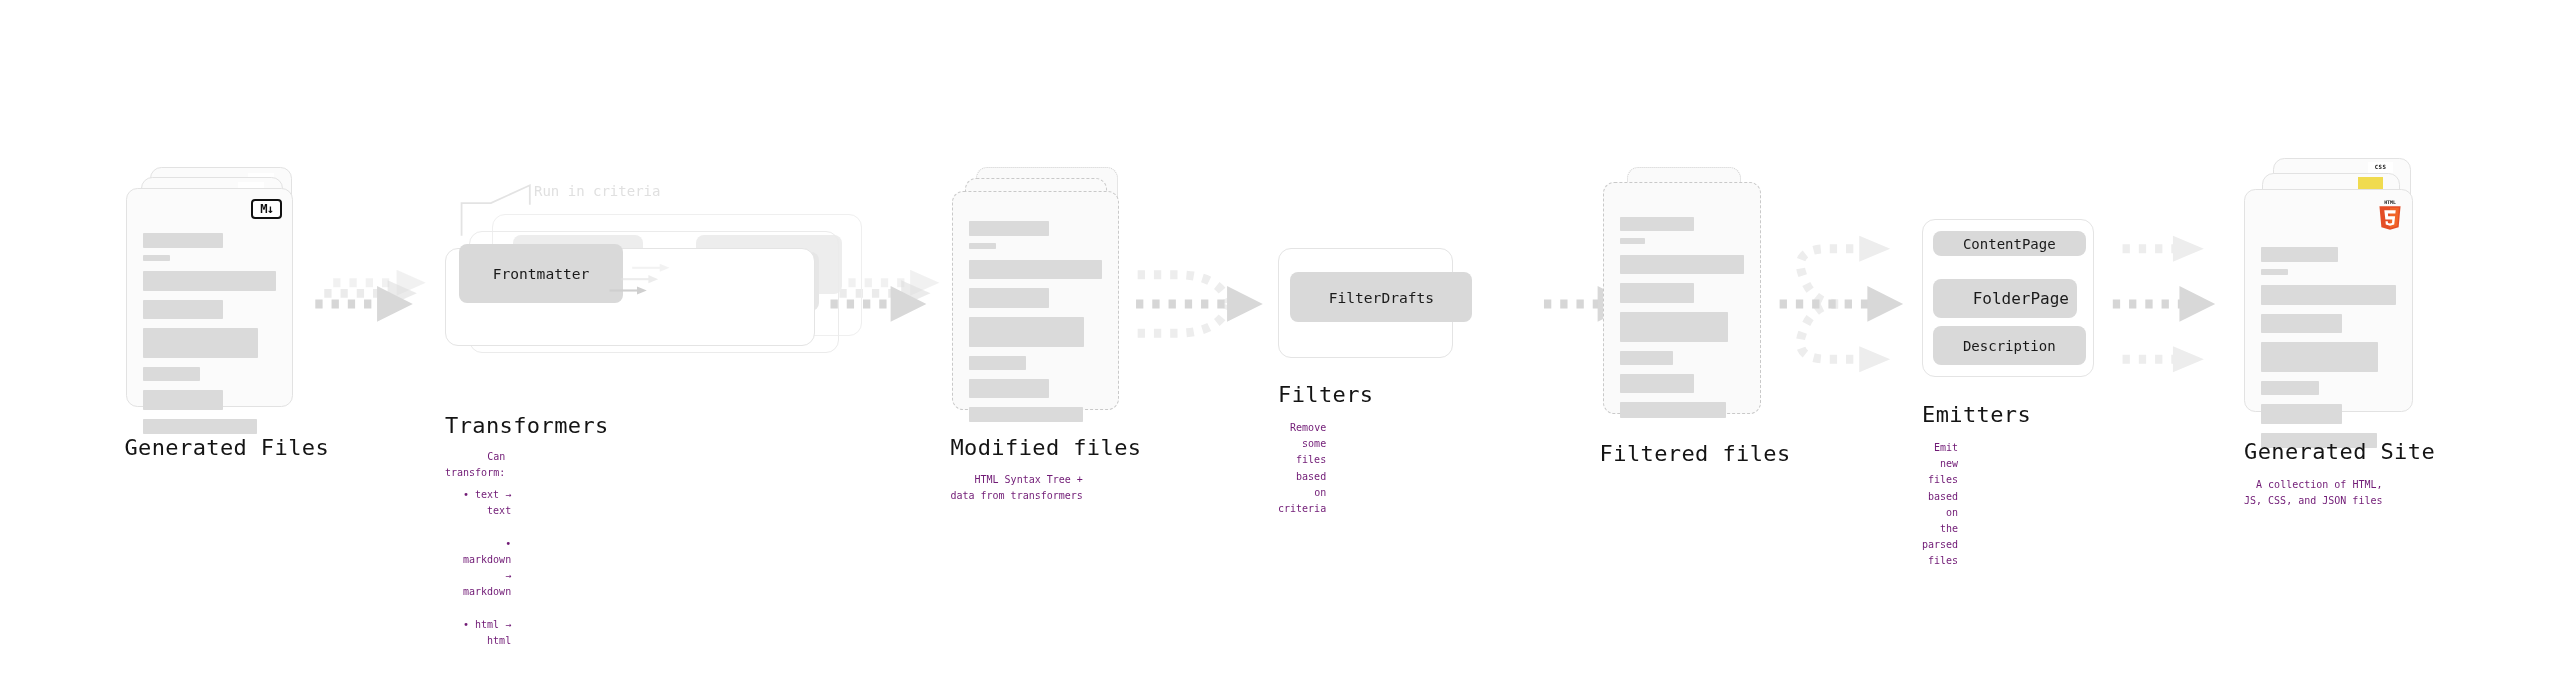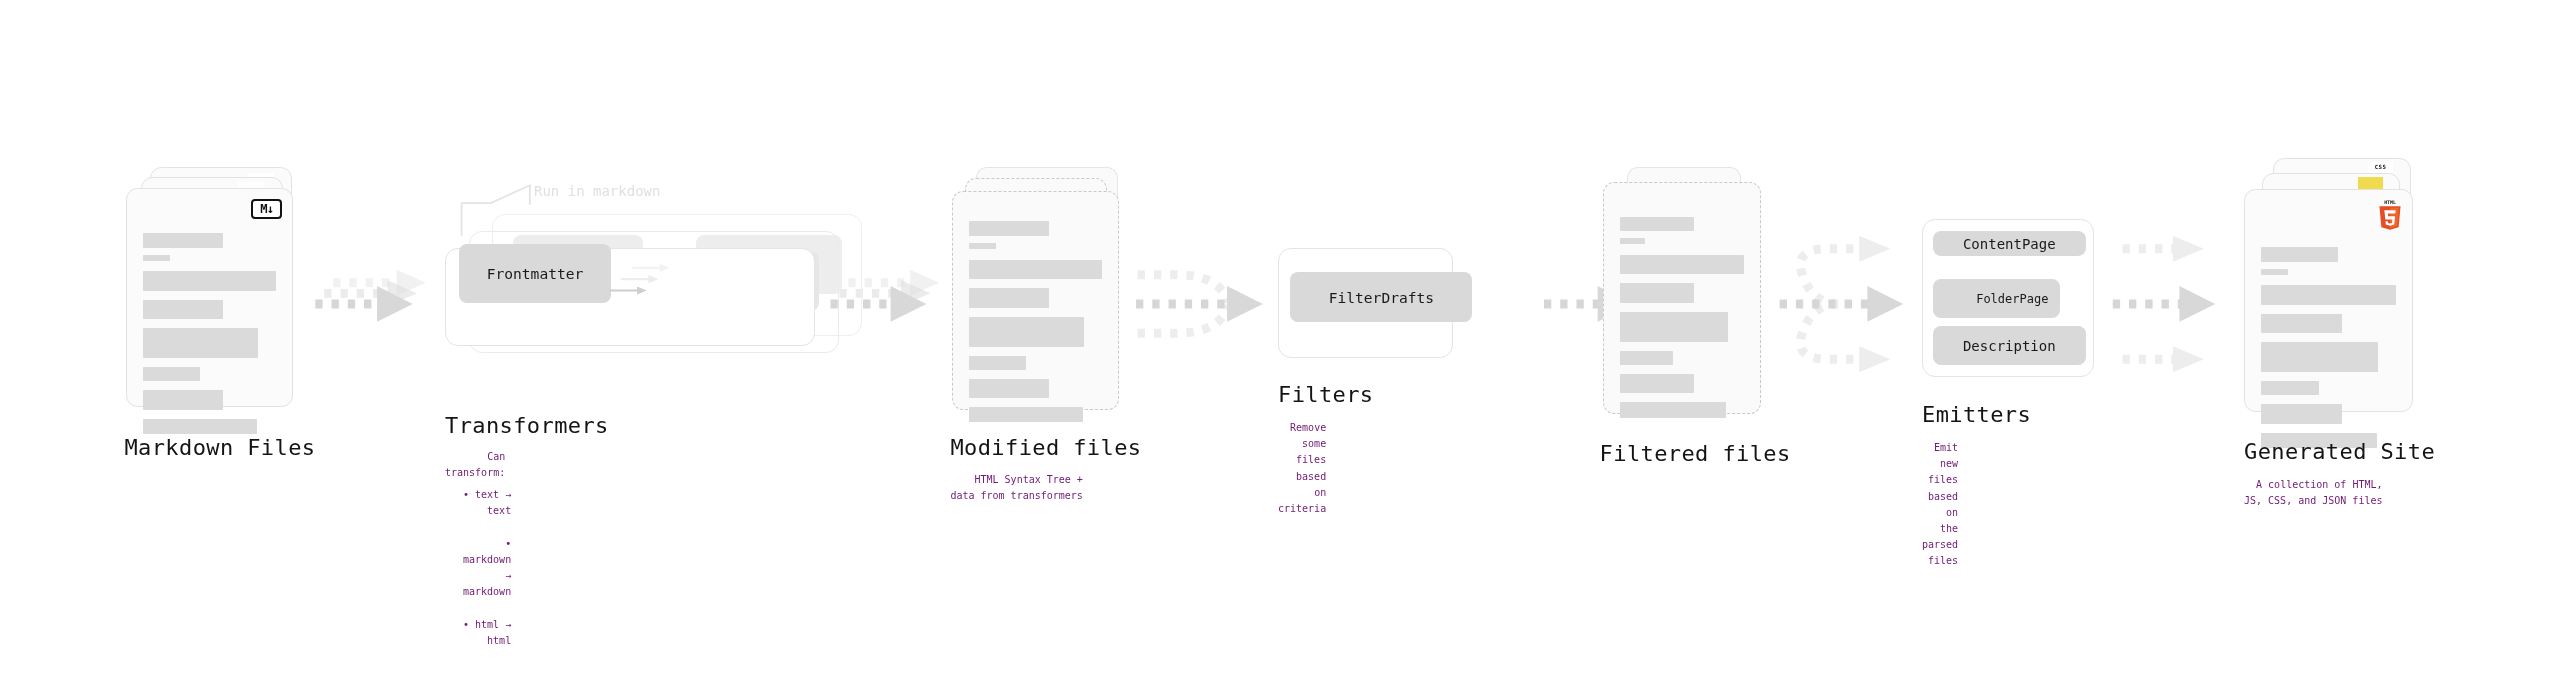--- a/index.html
+++ b/index.html
@@ -156,21 +156,21 @@
           <div class="bar" style="width:20%; height:5.7px; margin-bottom:10.6px;"></div>
           <div class="bar" style="width:100%; height:19.5px; margin-bottom:9px;"></div>
           <div class="bar" style="width:60%; height:19.5px; margin-bottom:9px;"></div>
           <div class="bar" style="width:87%; height:30px; margin-bottom:9px;"></div>
           <div class="bar" style="width:43%; height:14px; margin-bottom:9px;"></div>
           <div class="bar" style="width:60%; height:19.5px; margin-bottom:9px;"></div>
           <div class="bar" style="width:86%; height:15.4px;"></div>
         </div>
       </div>
     </div>
-    <div class="title" style="position:absolute; left:-1.6px; top:268px;">Markdown Files</div>
+    <div class="title" style="position:absolute; left:-1.6px; top:268px;">Generated Files</div>
   </div>
 
   <svg class="ov" width="2576" height="681" viewBox="0 0 3170 838">
     <g opacity="1">
       <g transform="translate(22,-26)" opacity="0.38">
         <line x1="388" y1="374" x2="468" y2="374" stroke="#dcdcdc" stroke-width="11" stroke-dasharray="9 11"></line>
         <polygon points="466,358 502,374 466,390" fill="#dcdcdc"></polygon>
       </g>
       <g transform="translate(11,-13)" opacity="0.55">
         <line x1="388" y1="374" x2="468" y2="374" stroke="#dcdcdc" stroke-width="11" stroke-dasharray="9 11"></line>
@@ -226,33 +226,33 @@
       <line x1="2600" y1="374" x2="2684" y2="374" stroke="#d6d6d6" stroke-width="11" stroke-dasharray="9 11"></line>
       <polygon points="2682,352 2726,374 2682,396" fill="#d8d8d8"></polygon>
     </g>
 
     <g>
       <path d="M568,290 L568,250 L604,250 L652,228 L652,252" stroke="#e3e3e3" stroke-width="2.2" fill="none"></path>
     </g>
   </svg>
 
   <div class="stage" style="left:445px; top:185px;">
-    <div class="parallel-label" style="left:89px; top:-2.4px;">Run in markdown</div>
+    <div class="parallel-label" style="left:89px; top:-2.4px;">Run in criteria</div>
 
     <div class="group-box ghost" style="left:47px; top:29px; width:370px; height:122px;">
       <div class="chip ghost" style="left:19.5px; top:19.5px; width:130px; height:59px;"></div>
       <div class="chip ghost" style="left:203px; top:19.5px; width:146px; height:59px;"></div>
     </div>
     <div class="group-box ghost" style="left:24.4px; top:46px; width:370px; height:122px; border-color:#ebebeb;">
       <div class="chip ghost2" style="left:19.5px; top:19.5px; width:130px; height:59px;"></div>
       <div class="chip ghost2" style="left:203px; top:19.5px; width:146px; height:59px;"></div>
     </div>
 
     <div class="group-box" style="left:0px; top:63px; width:370px; height:98px;">
-      <div class="chip" style="left:13px; top:-4.9px; width:152px; height:59px;">Frontmatter</div>
+      <div class="chip" style="left:13px; top:-4.9px; width:164px; height:59px;">Frontmatter</div>
     </div>
 
     <svg class="ov" width="423" height="211" viewBox="0 0 520 260">
       <g opacity="0.45" transform="translate(28,-28)">
         <line x1="202" y1="130" x2="238" y2="130" stroke="#e3e3e3" stroke-width="2.6"></line>
         <polygon points="236,125 248,130 236,135" fill="#e3e3e3"></polygon>
       </g>
       <g opacity="0.6" transform="translate(14,-14)">
         <line x1="202" y1="130" x2="238" y2="130" stroke="#e0e0e0" stroke-width="2.6"></line>
         <polygon points="236,125 248,130 236,135" fill="#e0e0e0"></polygon>
@@ -318,21 +318,21 @@
           <div class="bar" style="width:86%; height:15.4px;"></div>
         </div>
       </div>
     </div>
     <div class="title" style="position:absolute; left:1.6px; top:274px;">Filtered files</div>
   </div>
 
   <div class="stage" style="left:1922px; top:219px;">
     <div class="group-box" style="left:0px; top:0px; width:172px; height:158px;">
       <div class="chip" style="left:9.8px; top:11.4px; width:153px; height:25px; font-size:14px;">ContentPage</div>
-      <div class="chip" style="left:9.8px; top:59px; width:127px; height:39px; font-size:12px;padding-left:32px;">FolderPage</div>
+      <div class="chip" style="left:9.8px; top:59px; width:144px; height:39px; font-size:16px;padding-left:32px;">FolderPage</div>
       <div class="chip" style="left:9.8px; top:106px; width:153px; height:39px; font-size:14px;">Description</div>
     </div>
     <div class="title" style="position:absolute; left:0px; top:183px;">Emitters</div>
     <div class="desc" style="position:absolute; left:0px; top:221px;">Emit new files based on
 the parsed files</div>
   </div>
 
   <div class="stage" style="left:2244px; top:158px;">
     <div class="doc-stack" style="width:187px; height:252px;">
       <div class="doc" style="left:29px; top:0px; width:138px; height:98px;"></div>

